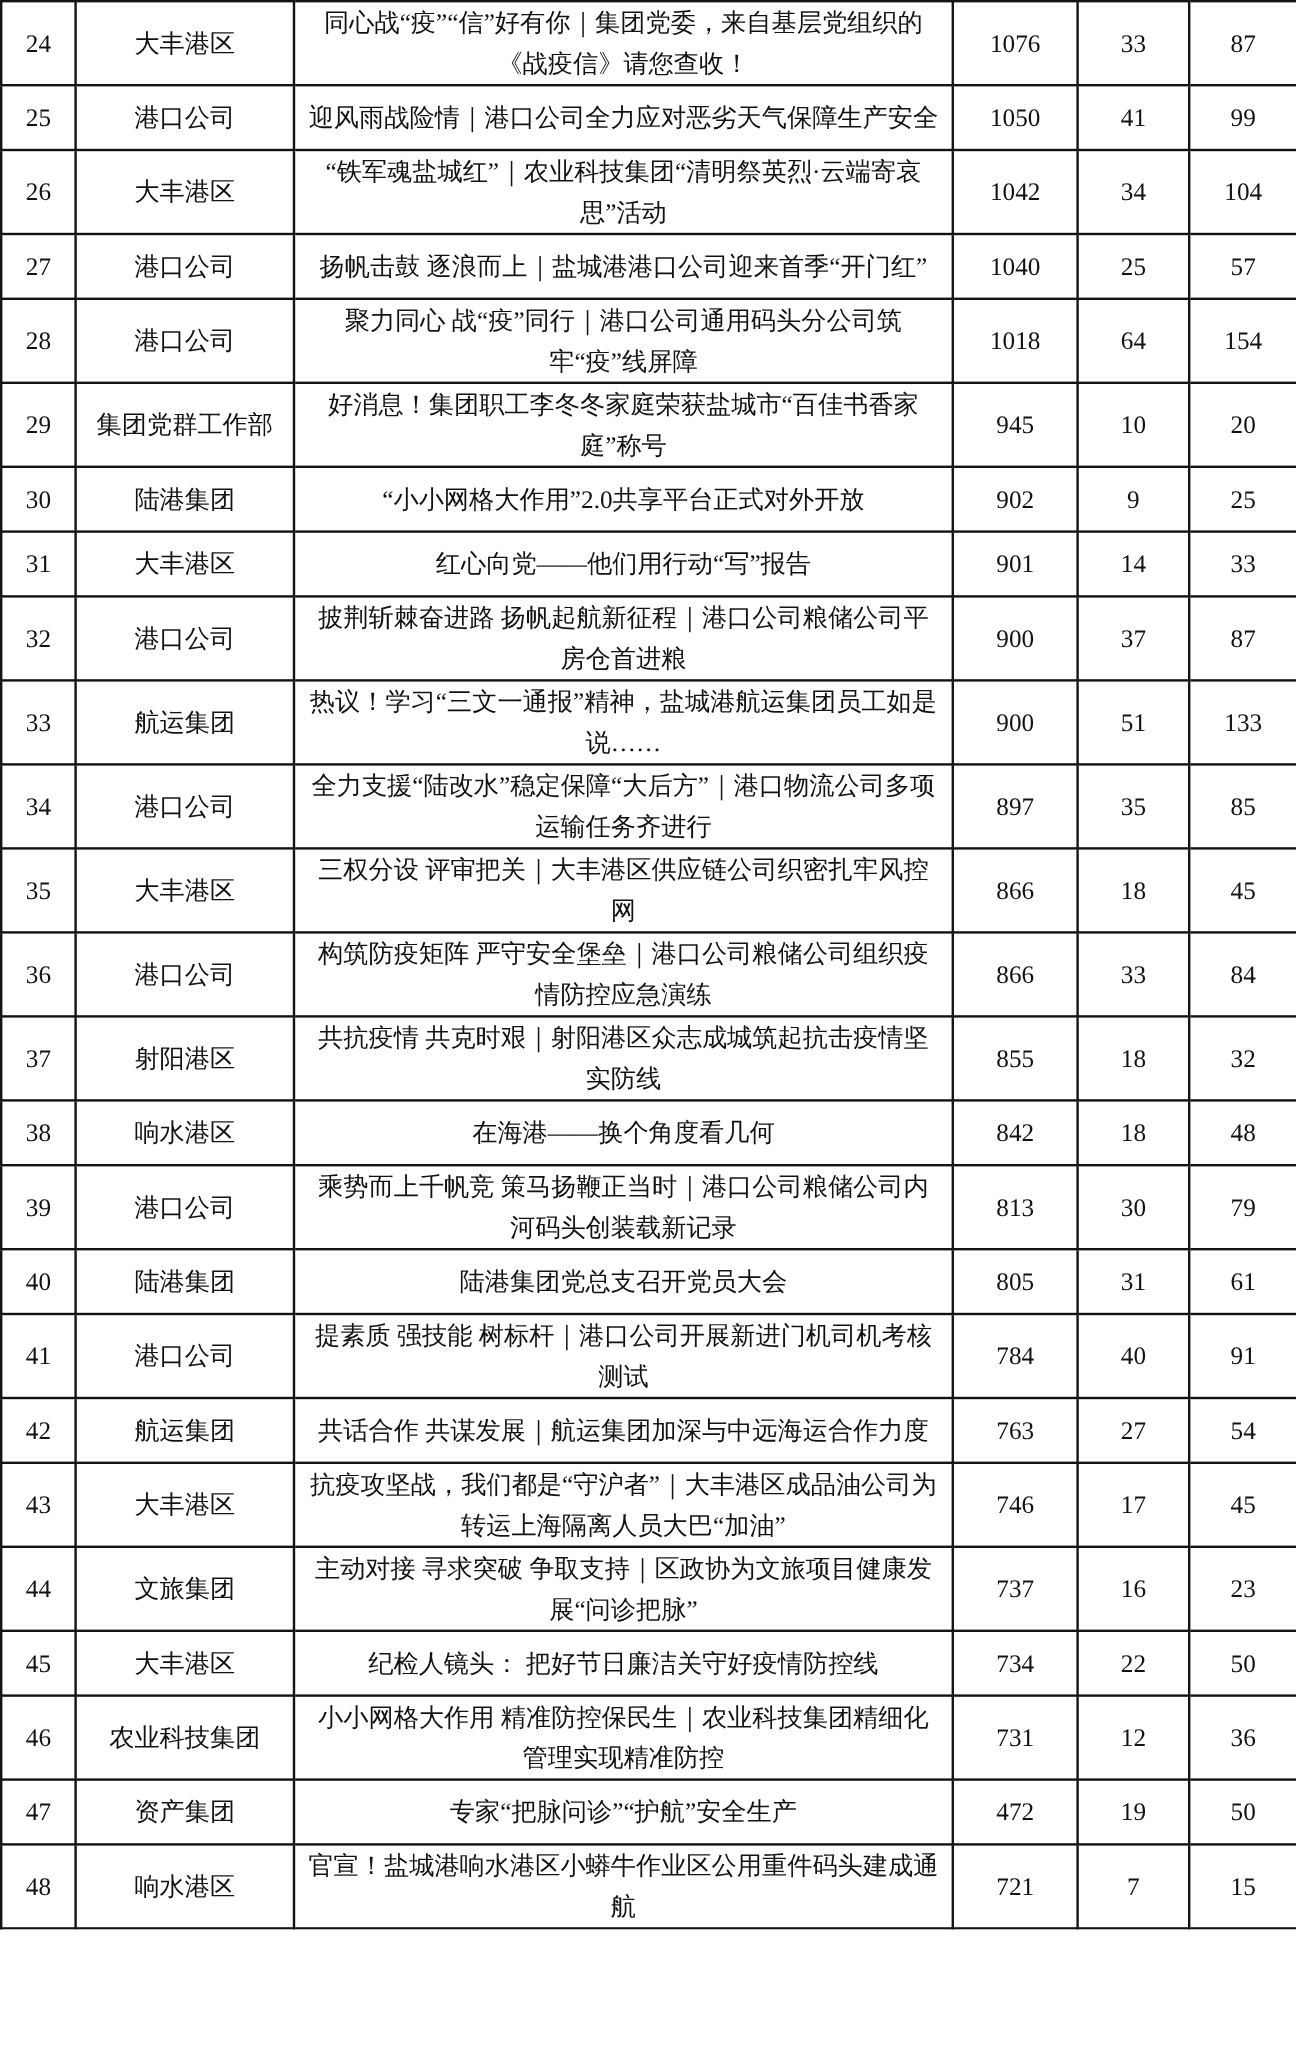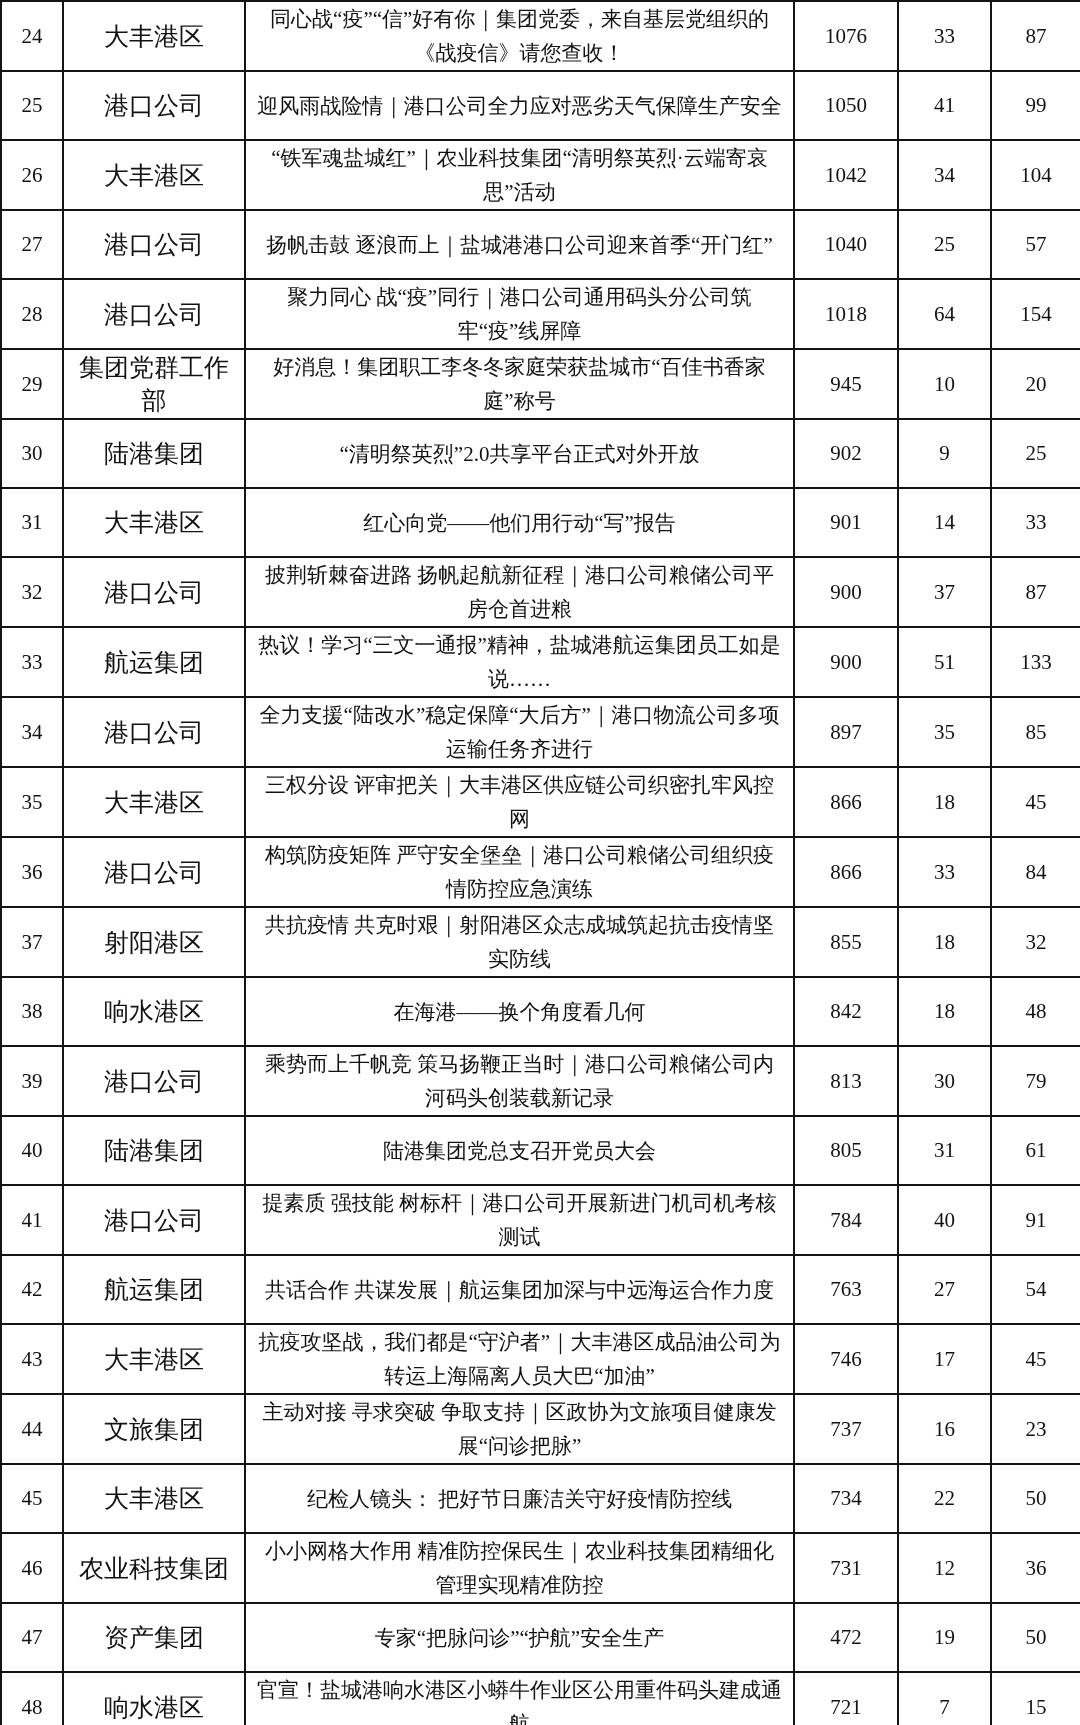--- a/index.html
+++ b/index.html
@@ -18,28 +18,28 @@
     color: #121212;
   }
   .ranking-table td {
     border: 2px solid #141414;
     text-align: center;
     vertical-align: middle;
     overflow: hidden;
     background: #ffffff;
   }
   .ranking-table tr {
-    height: 69px;
+    height: 54px;
   }
   .c-rank {
     font-size: 21px;
     border-radius: 24px;
   }
   .c-dept {
-    font-size: 25px;
+    font-size: 21px;
     padding: 0 4px;
   }
   .c-title {
     font-size: 21px;
     line-height: 34px;
     padding: 0 9px;
   }
   .c-num {
     font-size: 21px;
   }
@@ -101,21 +101,21 @@
     <td class="c-rank">29</td>
     <td class="c-dept">集团党群工作部</td>
     <td class="c-title">好消息！集团职工李冬冬家庭荣获盐城市“百佳书香家庭”称号</td>
     <td class="c-num">945</td>
     <td class="c-num">10</td>
     <td class="c-num">20</td>
   </tr>
       <tr>
     <td class="c-rank">30</td>
     <td class="c-dept">陆港集团</td>
-    <td class="c-title">“清明祭英烈”2.0共享平台正式对外开放</td>
+    <td class="c-title">“小小网格大作用”2.0共享平台正式对外开放</td>
     <td class="c-num">902</td>
     <td class="c-num">9</td>
     <td class="c-num">25</td>
   </tr>
       <tr>
     <td class="c-rank">31</td>
     <td class="c-dept">大丰港区</td>
     <td class="c-title">红心向党——他们用行动“写”报告</td>
     <td class="c-num">901</td>
     <td class="c-num">14</td>

